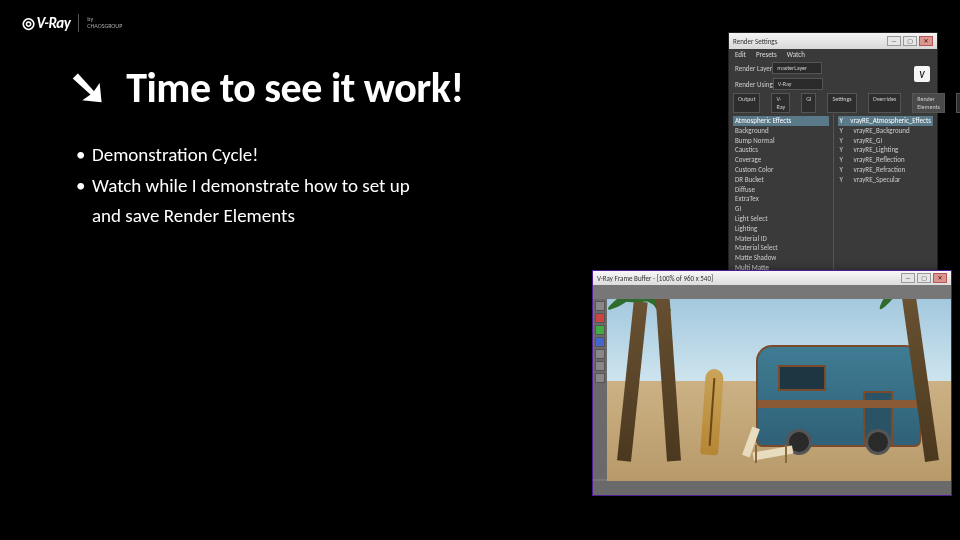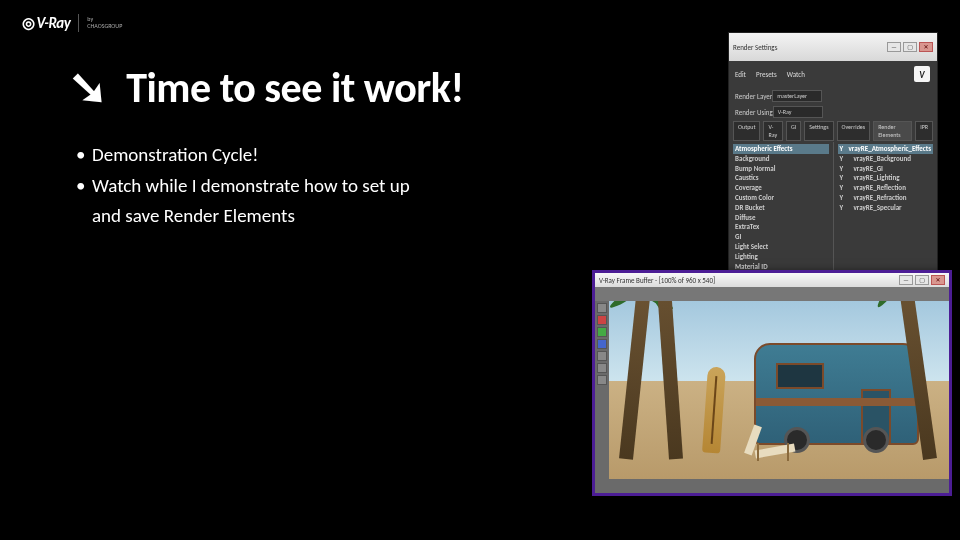--- a/index.html
+++ b/index.html
@@ -85,21 +85,21 @@
     right: 22px;
     width: 210px;
     height: 320px;
     background: #3a3a3a;
     border: 1px solid #222;
     box-shadow: 2px 2px 8px rgba(0,0,0,0.8);
     font-size: 7px;
     color: #ccc;
   }
   .win-titlebar {
-    height: 28px;
+    height: 16px;
     background: linear-gradient(#f4f4f4, #d8d8d8);
     display: flex;
     align-items: center;
     padding: 0 4px;
     color: #333;
     justify-content: space-between;
   }
   .win-title { font-size: 7px; }
   .win-buttons { display: flex; gap: 2px; }
   .win-btn {
@@ -110,41 +110,41 @@
     display: flex;
     align-items: center;
     justify-content: center;
     font-size: 6px;
     color: #333;
   }
   .win-btn.close { background: #d9968f; border-color: #b55; color: #500; }
   .menubar {
     display: flex;
     gap: 10px;
-    padding: 9px 6px;
+    padding: 1px 6px;
     background: #3a3a3a;
     color: #ddd;
   }
   .dark-toolbar {
     display: flex;
     align-items: center;
     padding: 2px 6px;
     background: #3a3a3a;
     color: #ccc;
   }
   .dd {
     background: #2a2a2a;
     border: 1px solid #555;
     padding: 1px 4px;
     min-width: 50px;
     font-size: 6px;
   }
   .tabs-row {
     display: flex;
-    gap: 3px;
+    gap: 11px;
     padding: 1px 4px;
     background: #3a3a3a;
   }
   .tab {
     background: #2d2d2d;
     padding: 1px 4px;
     border: 1px solid #555;
     font-size: 6px;
   }
   .tab.active { background: #4a4a4a; }
@@ -174,41 +174,40 @@
   }
   .panes {
     display: flex;
     height: 220px;
     background: #3a3a3a;
   }
   .pane {
     flex: 1;
     padding: 2px 4px;
     overflow: hidden;
-    font-weight: bold;
   }
   .pane.left { border-right: 1px solid #555; }
   .row {
     display: flex;
     padding: 0 2px;
     line-height: 1.4;
     white-space: nowrap;
   }
   .row.sel { background: #5a7a8a; color: #fff; }
   .col-y { width: 14px; }
 
   
   .fb-window {
     position: absolute;
     top: 270px;
     right: 8px;
     width: 360px;
     height: 226px;
     background: #777;
-    border: 3px solid #4c1d95;
+    border: 1px solid #4c1d95;
     box-shadow: 3px 3px 10px rgba(0,0,0,0.8);
   }
   .fb-titlebar {
     height: 14px;
     background: linear-gradient(#f8f8f8, #dcdcdc);
     display: flex;
     align-items: center;
     justify-content: space-between;
     padding: 0 4px;
     color: #333;

